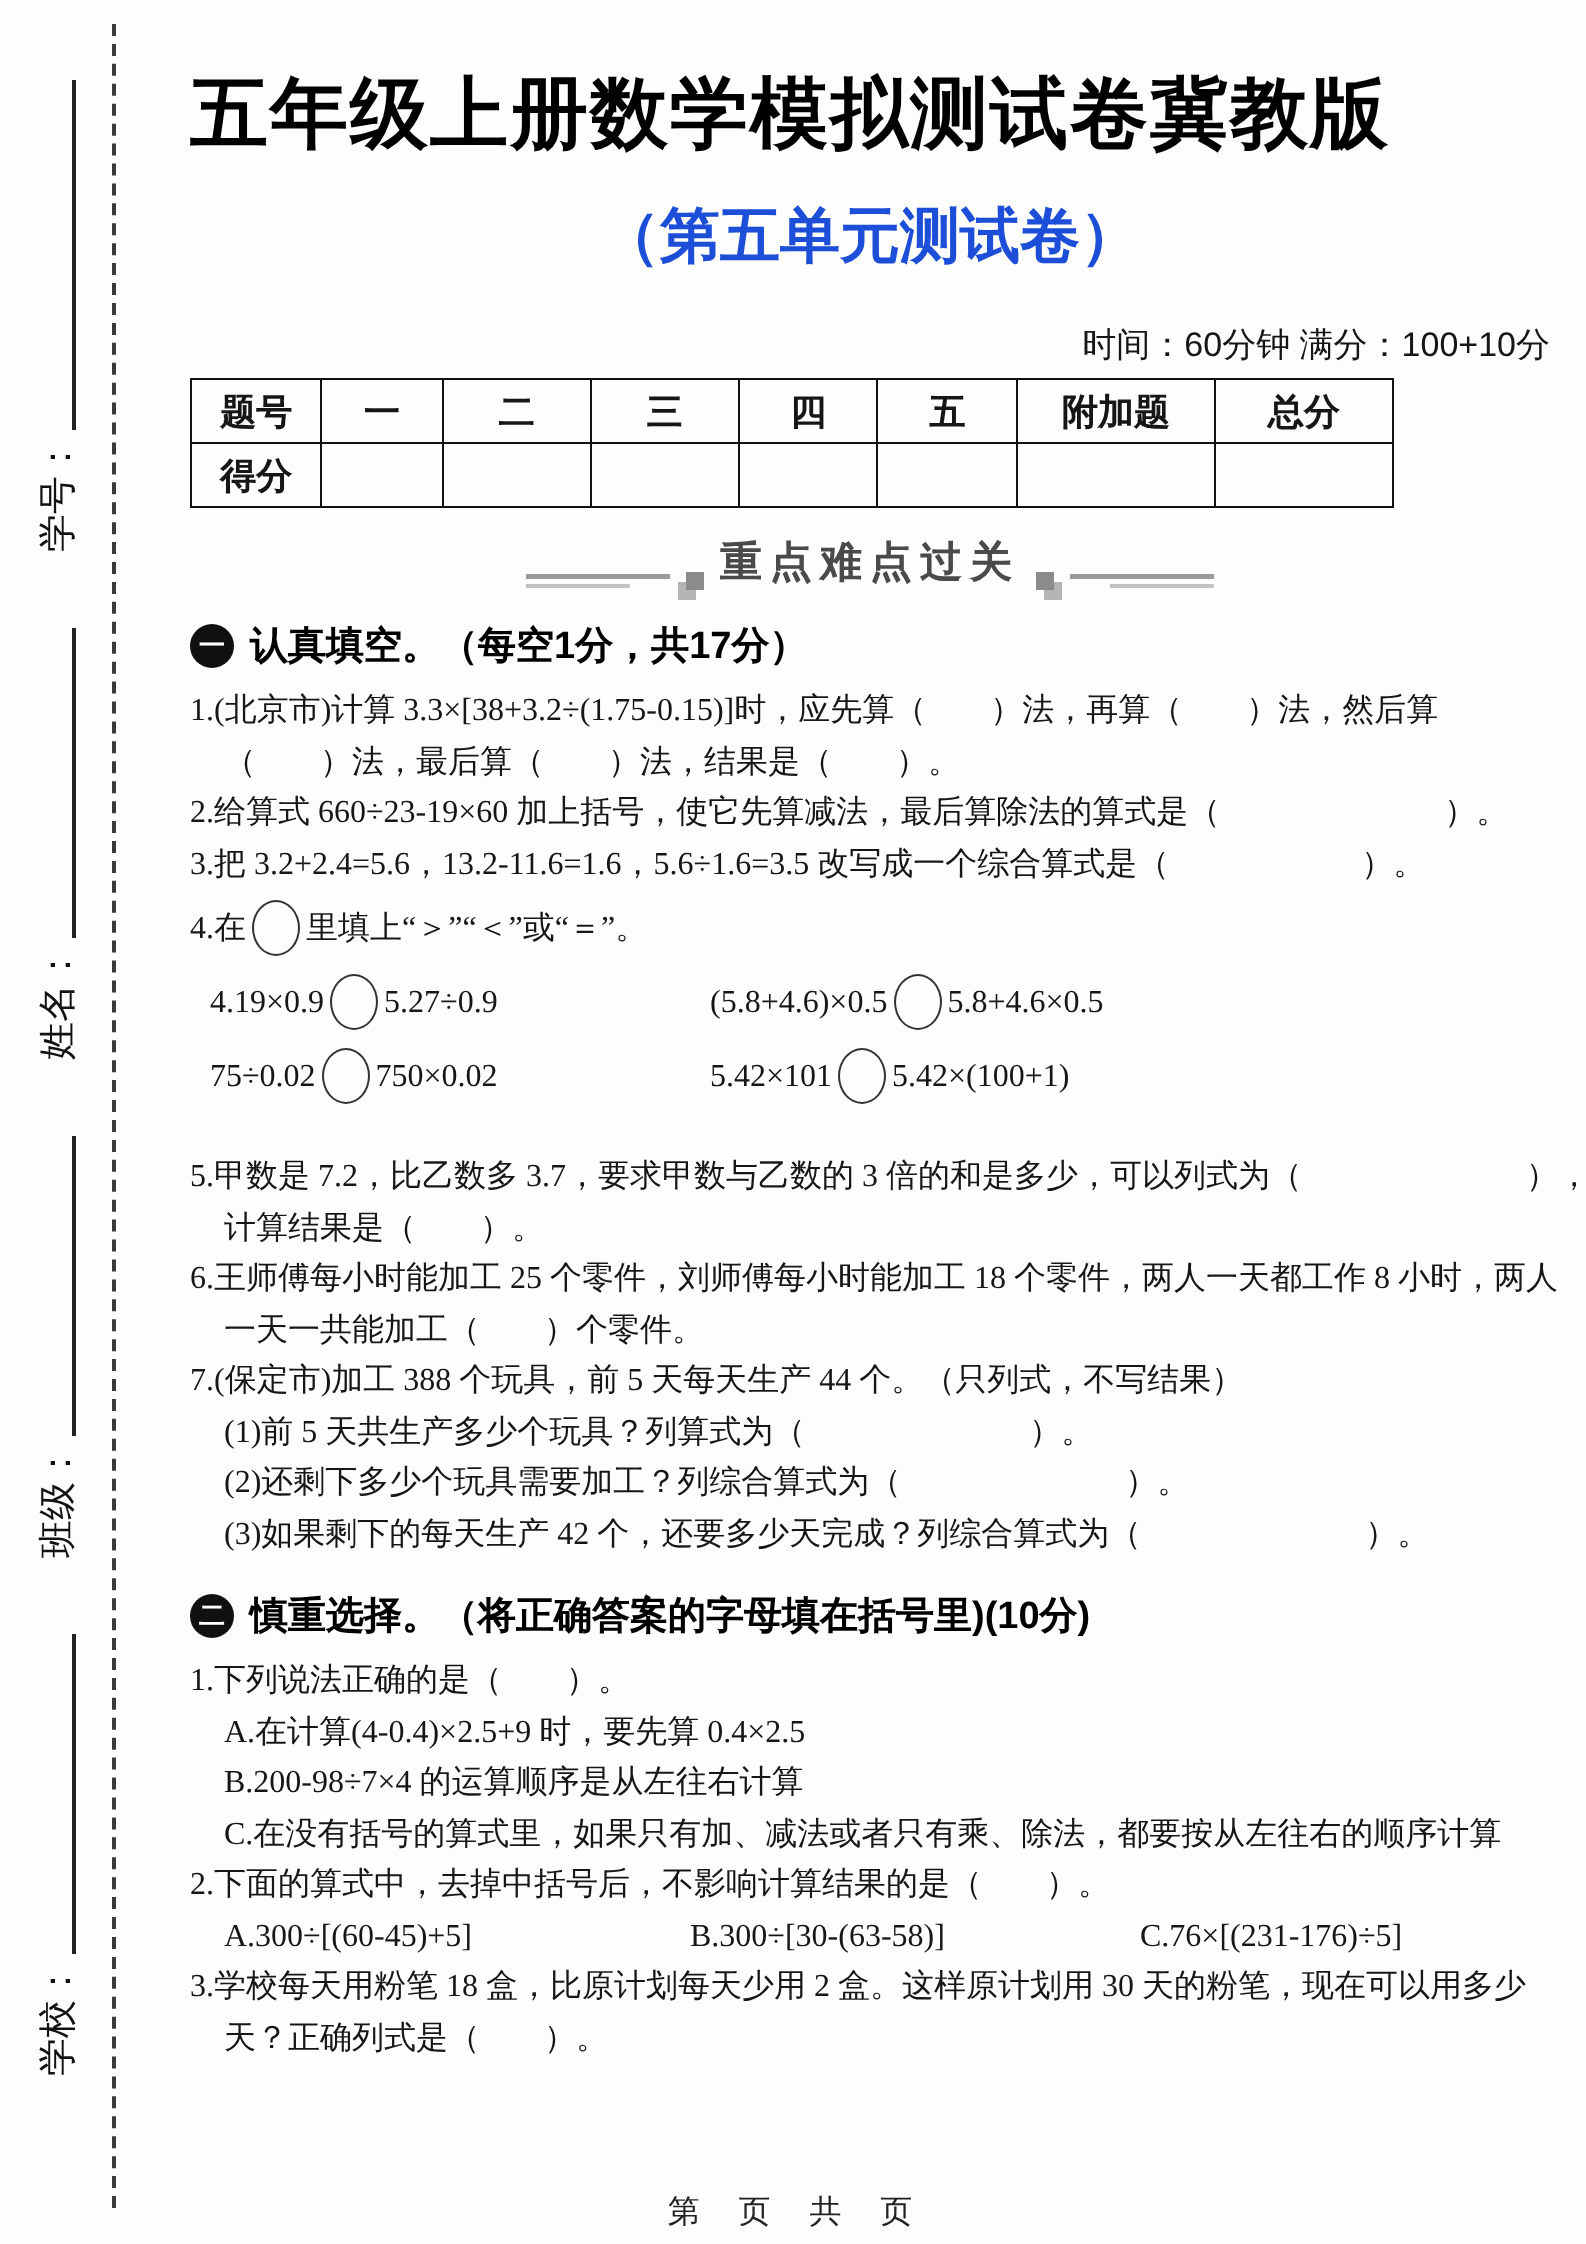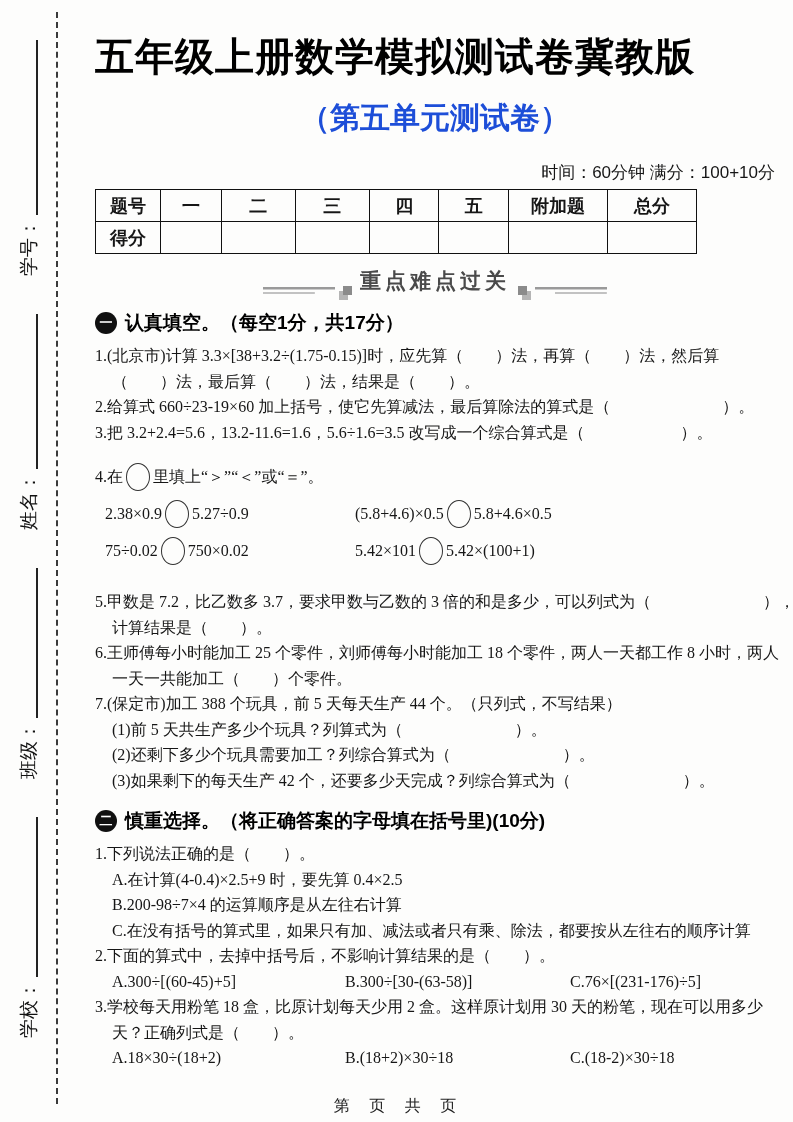--- a/index.html
+++ b/index.html
@@ -136,24 +136,24 @@
   </div>
 
   <div class="sec-header">
     <span class="sec-icon">一</span>
     <span>认真填空。（每空1分，共17分）</span>
   </div>
   <p class="q">1.(北京市)计算 3.3×[38+3.2÷(1.75-0.15)]时，应先算（　　）法，再算（　　）法，然后算</p>
   <p class="q ind">（　　）法，最后算（　　）法，结果是（　　）。</p>
   <p class="q">2.给算式 660÷23-19×60 加上括号，使它先算减法，最后算除法的算式是（　　　　　　　）。</p>
   <p class="q">3.把 3.2+2.4=5.6，13.2-11.6=1.6，5.6÷1.6=3.5 改写成一个综合算式是（　　　　　　）。</p>
-  <p class="q" style="margin-top:18px"><span>4.在</span><span class="circle"></span><span>里填上“＞”“＜”或“＝”。</span></p>
+  <p class="q" style="margin-top:5px"><span>4.在</span><span class="circle"></span><span>里填上“＞”“＜”或“＝”。</span></p>
 
   <div class="cmp-row">
-    <div class="cmp-item"><span>2.38×0.9</span><span class="circle"></span><span>5.27÷0.9</span></div>
+    <div class="cmp-item"><span>4.19×0.9</span><span class="circle"></span><span>5.27÷0.9</span></div>
     <div class="cmp-item"><span>(5.8+4.6)×0.5</span><span class="circle"></span><span>5.8+4.6×0.5</span></div>
   </div>
   <div class="cmp-row">
     <div class="cmp-item"><span>75÷0.02</span><span class="circle"></span><span>750×0.02</span></div>
     <div class="cmp-item"><span>5.42×101</span><span class="circle"></span><span>5.42×(100+1)</span></div>
   </div>
 
   <p class="q mt">5.甲数是 7.2，比乙数多 3.7，要求甲数与乙数的 3 倍的和是多少，可以列式为（　　　　　　　），</p>
   <p class="q ind">计算结果是（　　）。</p>
   <p class="q">6.王师傅每小时能加工 25 个零件，刘师傅每小时能加工 18 个零件，两人一天都工作 8 小时，两人</p>
@@ -172,20 +172,15 @@
   <p class="q ind">B.200-98÷7×4 的运算顺序是从左往右计算</p>
   <p class="q ind">C.在没有括号的算式里，如果只有加、减法或者只有乘、除法，都要按从左往右的顺序计算</p>
   <p class="q">2.下面的算式中，去掉中括号后，不影响计算结果的是（　　）。</p>
   <div class="opt-row">
     <span class="o1">A.300÷[(60-45)+5]</span>
     <span class="o2">B.300÷[30-(63-58)]</span>
     <span class="o3">C.76×[(231-176)÷5]</span>
   </div>
   <p class="q">3.学校每天用粉笔 18 盒，比原计划每天少用 2 盒。这样原计划用 30 天的粉笔，现在可以用多少</p>
   <p class="q ind">天？正确列式是（　　）。</p>
-  <div class="opt-row">
-    <span class="o1">A.18×30÷(18+2)</span>
-    <span class="o2">B.(18+2)×30÷18</span>
-    <span class="o3">C.(18-2)×30÷18</span>
-  </div>
 </div>
 
 <div class="footer">第 页 共 页</div>
 
 </body></html>

